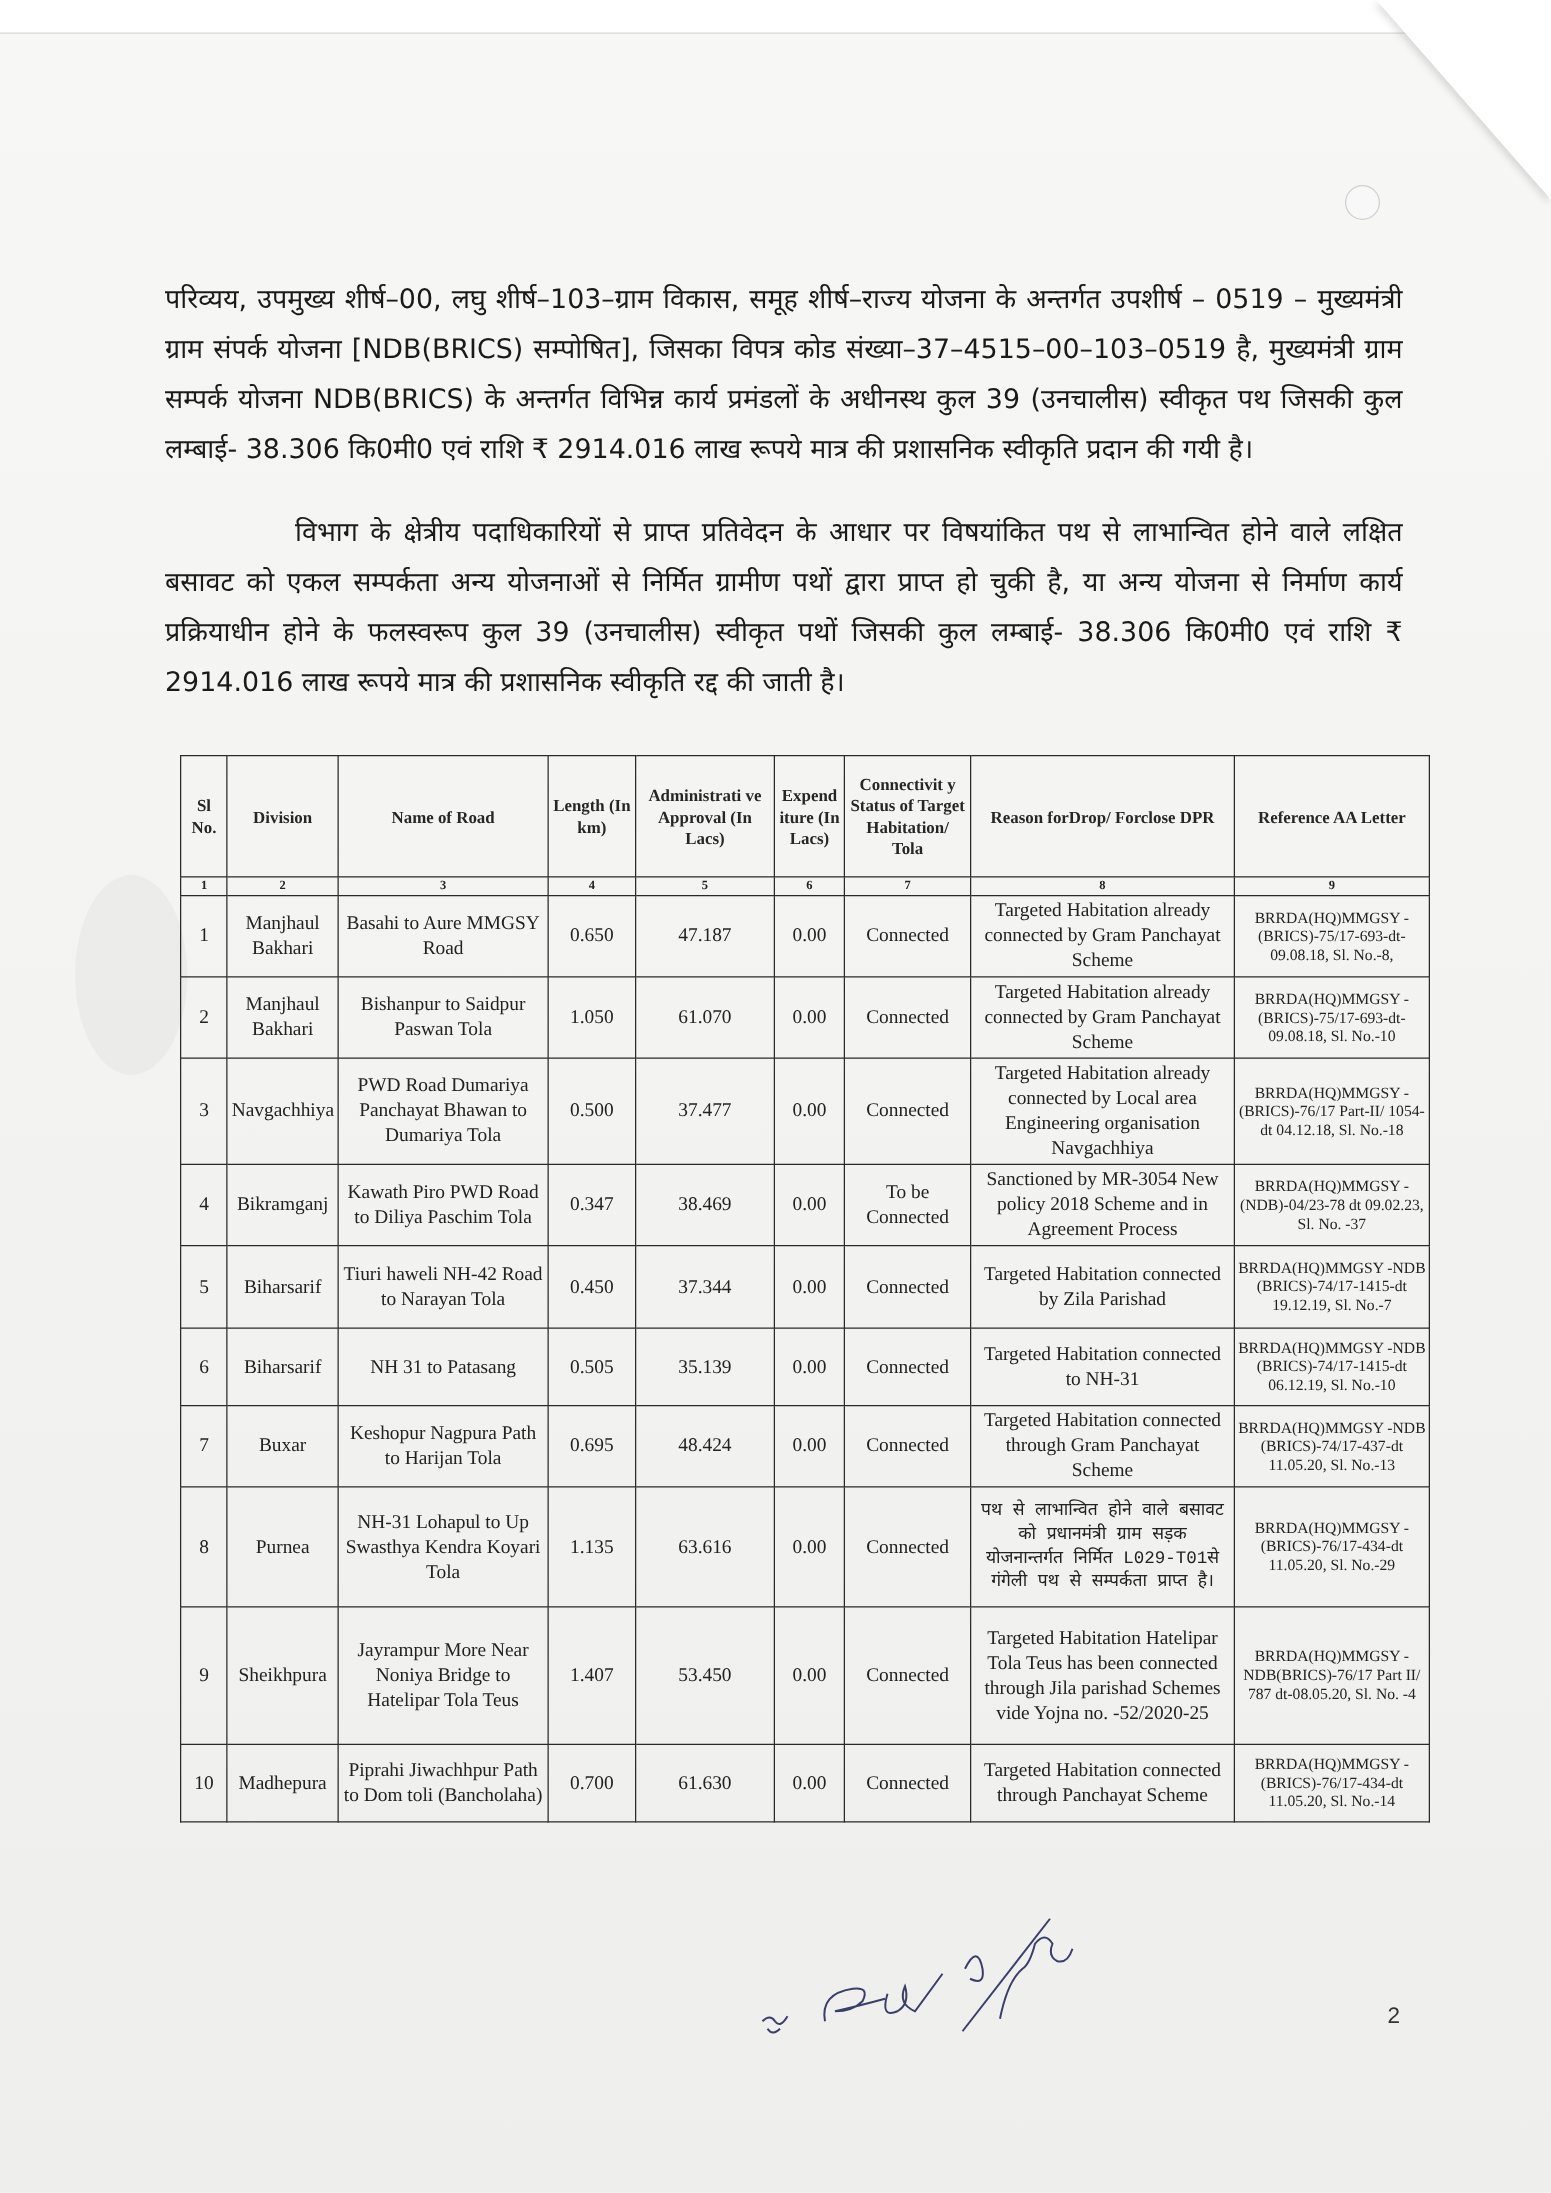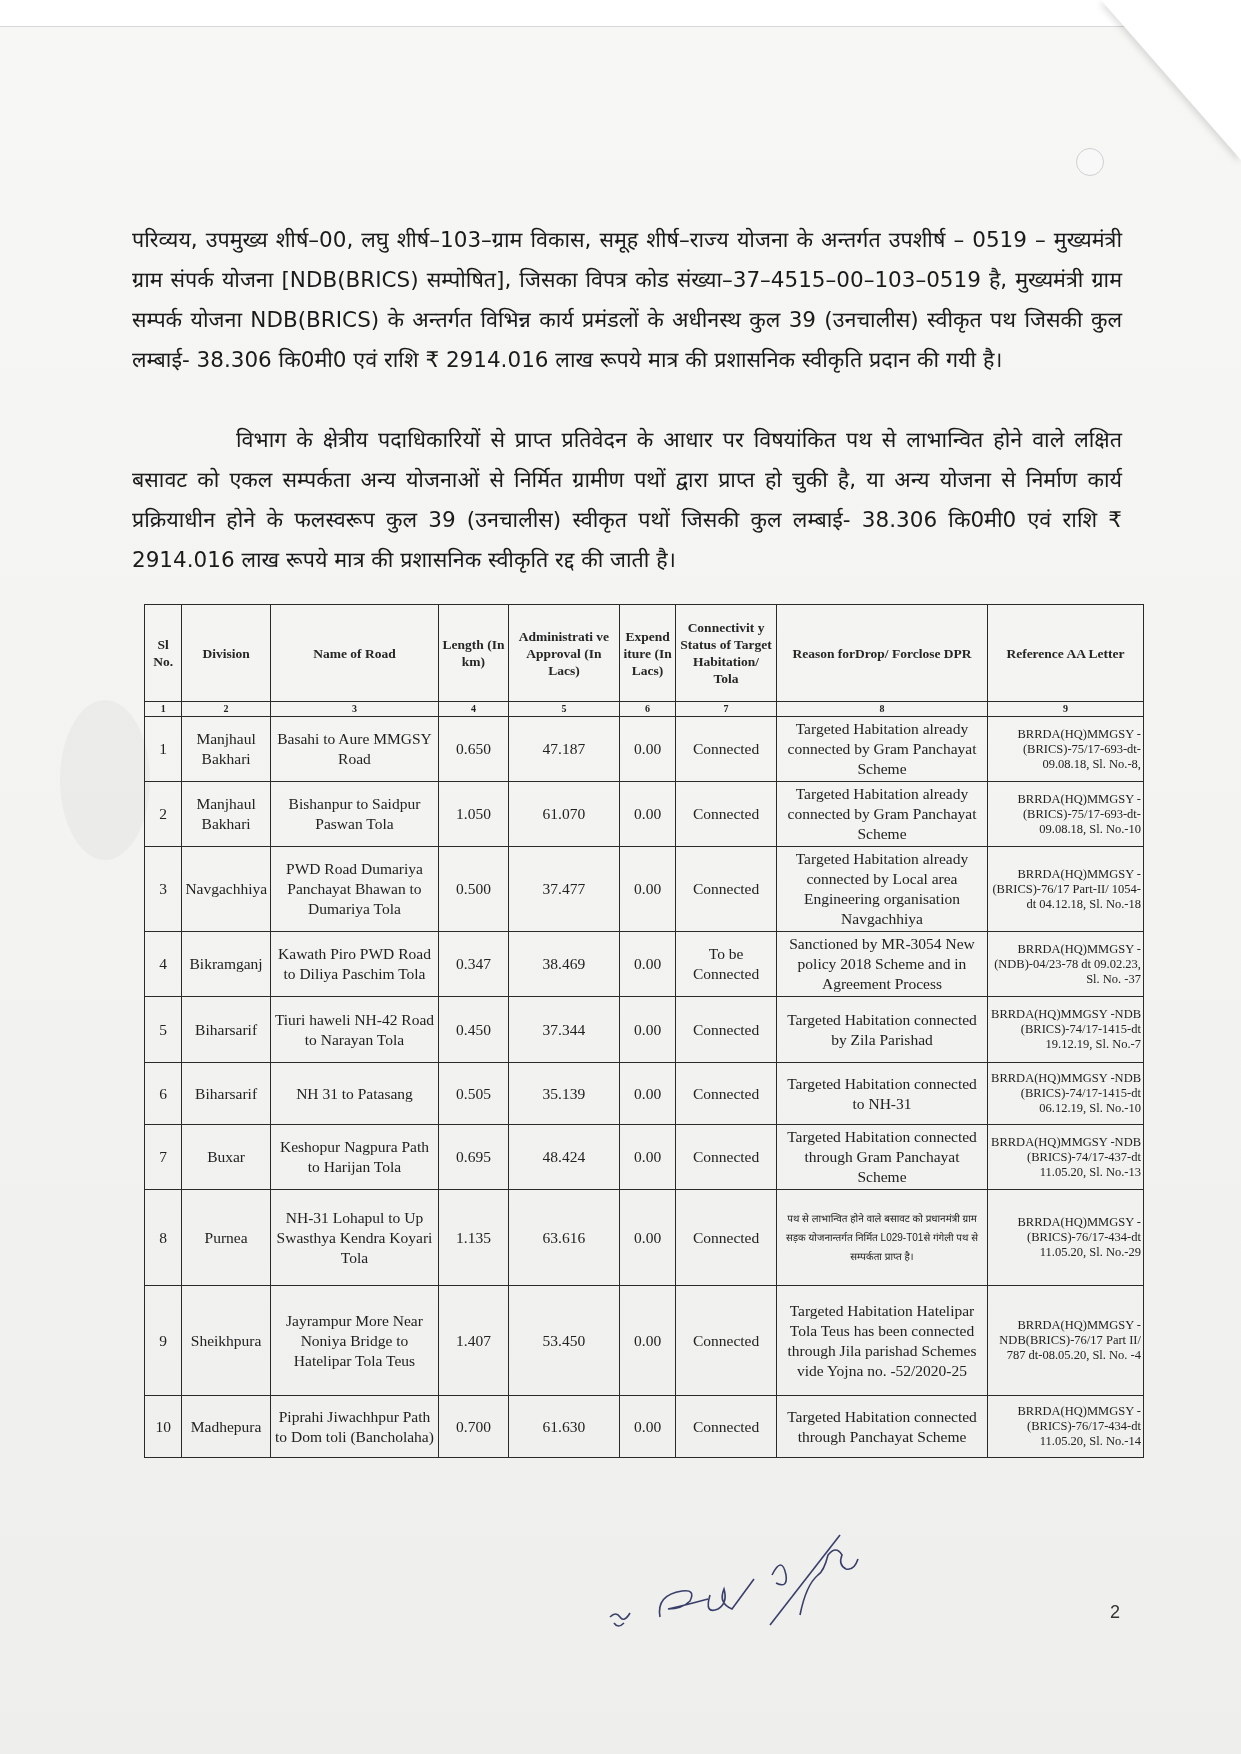--- a/index.html
+++ b/index.html
@@ -28,35 +28,35 @@
     position: absolute; left: 1076px; top: 148px; width: 26px; height: 26px;
     border-radius: 50%; border: 1px solid #d0d0d0; background: #f8f8f8;
   }
   .para {
     position: absolute; left: 132px; width: 990px;
     font-family: "DejaVu Sans", sans-serif;
     font-size: 21.5px; line-height: 40px; text-align: justify;
     color: #1a1a1a;
   }
   .para1 { top: 198px; }
-  .para2 { top: 398px; text-indent: 104px; }
+  .para2 { top: 385px; text-indent: 104px; }
 
   table.roads {
     position: absolute; left: 144px; top: 604px; width: 1000px;
     border-collapse: collapse; table-layout: fixed;
     font-family: "Liberation Serif", serif; font-size: 15.5px; color: #222;
   }
   table.roads th, table.roads td {
     border: 1.5px solid #2a2a2a; text-align: center; vertical-align: middle;
     padding: 2px 3px; line-height: 20px;
   }
   table.roads th { font-weight: bold; font-size: 13.5px; line-height: 17px; color: #262626; height: 92px; }
   table.roads tr.colnum td { font-size: 10px; line-height: 12px; height: 12px; padding: 1px; font-weight: bold; }
-  table.roads td.ref { font-size: 12.5px; line-height: 15px; padding: 1px 2px; text-align: right; }
-  table.roads td.reason-hi { font-family: Liberation Sans, sans-serif; font-size: 10px; line-height: 19px; }
+  table.roads td.ref { font-size: 12.5px; line-height: 15px; padding: 1px 2px; }
+  table.roads td.reason-hi { font-family: Liberation Mono, monospace; font-size: 14px; line-height: 19px; }
   .signature {
     position: absolute; left: 600px; top: 1525px; width: 300px; height: 110px;
   }
   .page-number {
     position: absolute; left: 1110px; top: 1602px; font-family: "Liberation Sans", sans-serif;
     font-size: 18px; color: #333;
   }
   .stain { position: absolute; border-radius: 50%; background: rgba(0,0,0,0.03); }
 </style>
 </head>

